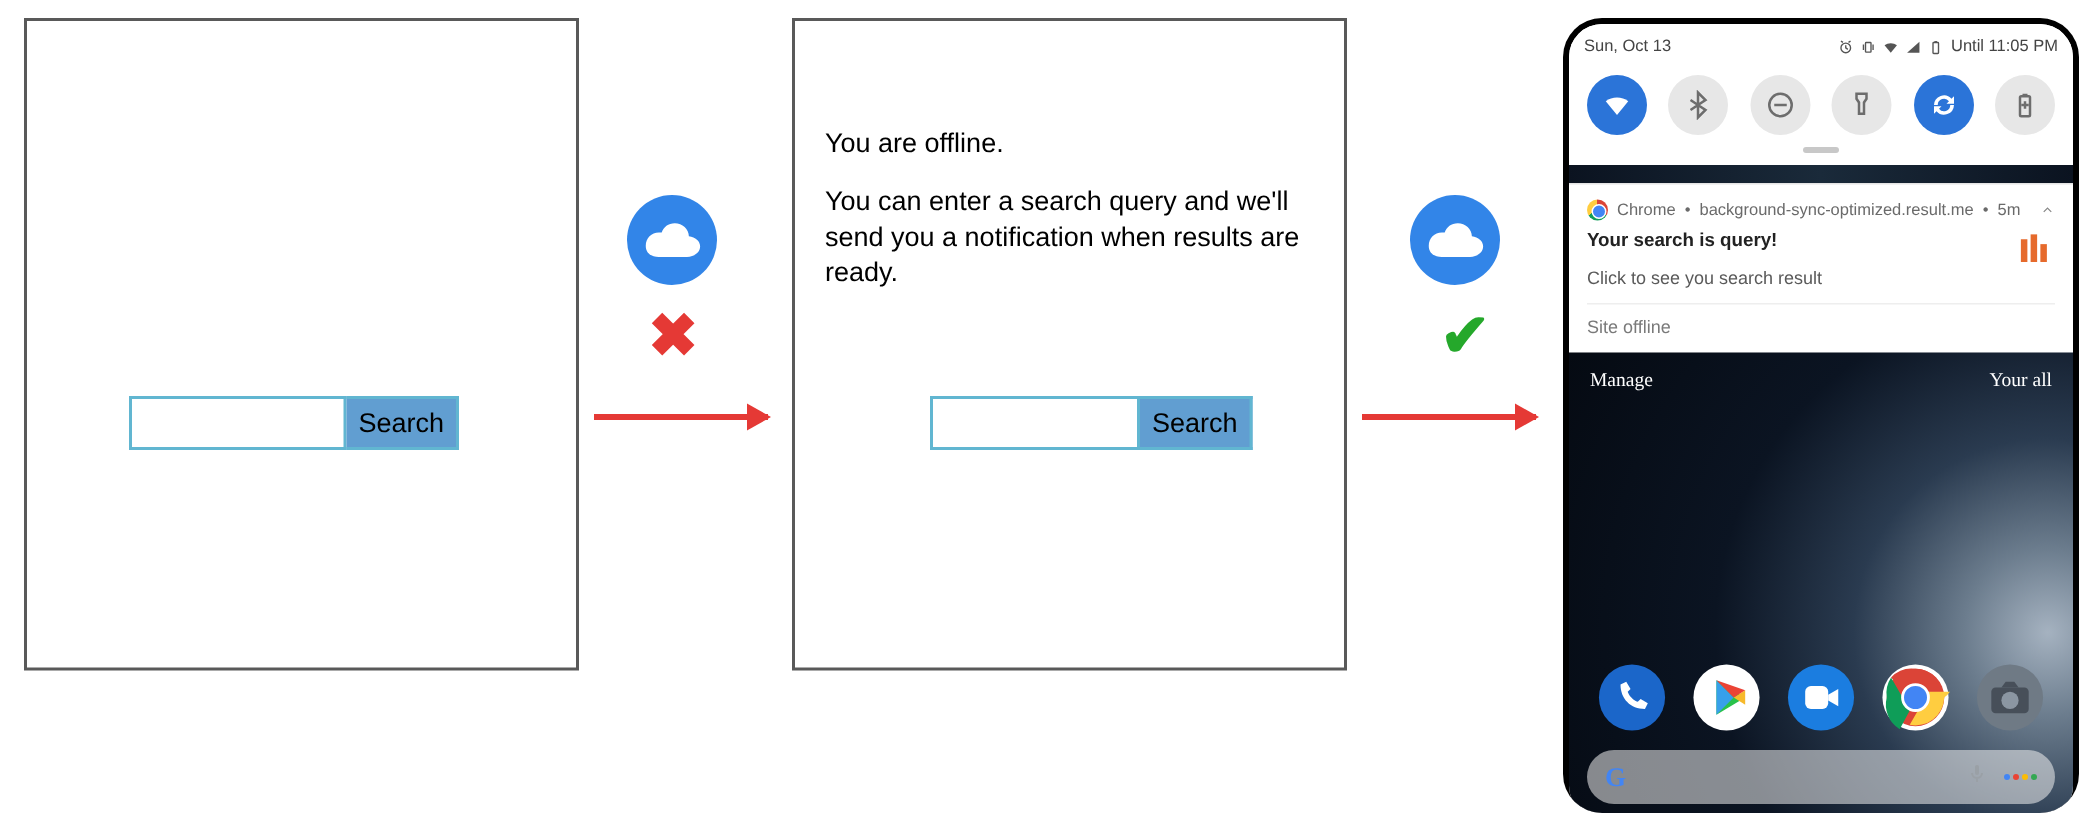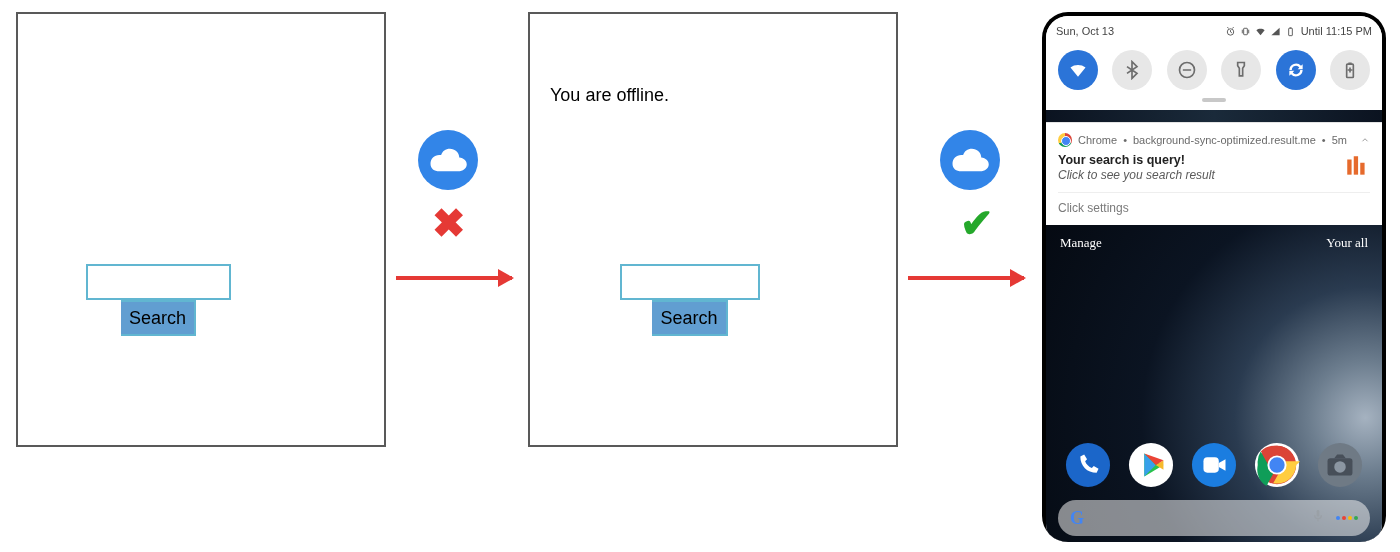--- a/index.html
+++ b/index.html
@@ -23,22 +23,21 @@
     height: 435px;
     border: 2px solid #595959;
     background: #fff;
   }
   .panel1 { left: 16px; width: 370px; }
   .panel2 { left: 528px; width: 370px; }
 
   .search-row {
     position: absolute;
     display: flex;
-    align-items: center;
-    flex-direction: column;
+    align-items: flex-start;
   }
   .panel1 .search-row { top: 250px; left: 68px; }
   .panel2 .search-row { top: 250px; left: 90px; }
 
   .search-input {
     border: 2px solid #61b6d1;
     background: #fff;
     height: 36px;
     font-size: 16px;
     padding: 2px 4px;
@@ -205,21 +204,21 @@
     background:#4285f4; border:1.5px solid #fff;
   }
   .chev { width:10px; height:10px; }
 
   .notif-body {
     display:flex; align-items:flex-start; justify-content:space-between;
     gap:8px;
     padding-top:6px;
   }
   .notif-title { font-size: 12.5px; color:#222; font-weight:600; }
-  .notif-sub { font-size: 12px; color:#5a5a5a; margin-top:1px;font-style:italic; }
+  .notif-sub { font-size: 12px; color:#5a5a5a; margin-top:11px; }
   .notif-appicon { width:26px; height:26px; }
   .notif-site {
     border-top: 1px solid #eee;
     margin-top: 10px;
     padding-top: 8px;
     font-size: 12px; color:#7a7a7a;
   }
 
   .wallpaper {
     position: relative;
@@ -278,20 +277,21 @@
   <div class="cloud-badge one">
     <svg class="cloud-shape" viewBox="0 0 64 40">
       <path d="M50 16c0-8-7-14-15-14-7 0-12 4-14 10-1 0-2 0-3 0C10 12 4 18 4 26s6 12 14 12h30c8 0 14-5 14-11 0-6-5-10-12-11z"></path>
     </svg>
   </div>
   <div class="status-mark cross">✖</div>
 
   <div class="panel panel2">
     <div class="panel2-text">
       <p>You are offline.</p>
+      <p>You can enter a search query and we'll send you a notification when results are ready.</p>
     </div>
     <div class="search-row">
       <input class="search-input" value="" style="">
       <button class="search-btn">Search</button>
     </div>
   </div>
 
   <div class="arrow arrow2"></div>
   <div class="cloud-badge two">
     <svg class="cloud-shape" viewBox="0 0 64 40">
@@ -321,21 +321,21 @@
                   <path d="M12 20l9-11c-5-4-13-4-18 0l9 11z" fill="#555"></path>
                 </svg>
               <svg class="mini-icon" viewBox="0 0 24 24">
                   <path d="M3 20h18V4L3 20z" fill="#555"></path>
                 </svg>
               <svg class="mini-icon" viewBox="0 0 24 24">
                   <rect x="8" y="5" width="8" height="16" rx="1" fill="none" stroke="#555" stroke-width="2"></rect>
                   <rect x="10" y="3" width="4" height="2" fill="#555"></rect>
                 </svg>
             </span>
-            <span>Until 11:15 PM</span>
+            <span>Until 11:05 PM</span>
           </span>
         </div>
 
         <div class="qs-row">
           <div class="qs active">
               <svg viewBox="0 0 24 24">
                 <path d="M12 20l9-11c-5-4-13-4-18 0l9 11z"></path>
               </svg>
             </div>
           <div class="qs">
@@ -389,21 +389,21 @@
           <div>
             <div class="notif-title">Your search is query!</div>
             <div class="notif-sub">Click to see you search result</div>
           </div>
           <svg class="notif-appicon" viewBox="0 0 24 24">
             <rect x="3" y="6" width="4" height="14" fill="#e66a2c"></rect>
             <rect x="9" y="3" width="4" height="17" fill="#e66a2c"></rect>
             <rect x="15" y="9" width="4" height="11" fill="#e66a2c"></rect>
           </svg>
         </div>
-        <div class="notif-site">Click settings</div>
+        <div class="notif-site">Site offline</div>
       </div>
 
       <div class="wallpaper">
         <div class="wp-actions">
           <span>Manage</span>
           <span>Your all</span>
         </div>
 
         <div class="dock">
           <div class="dock-icon">

